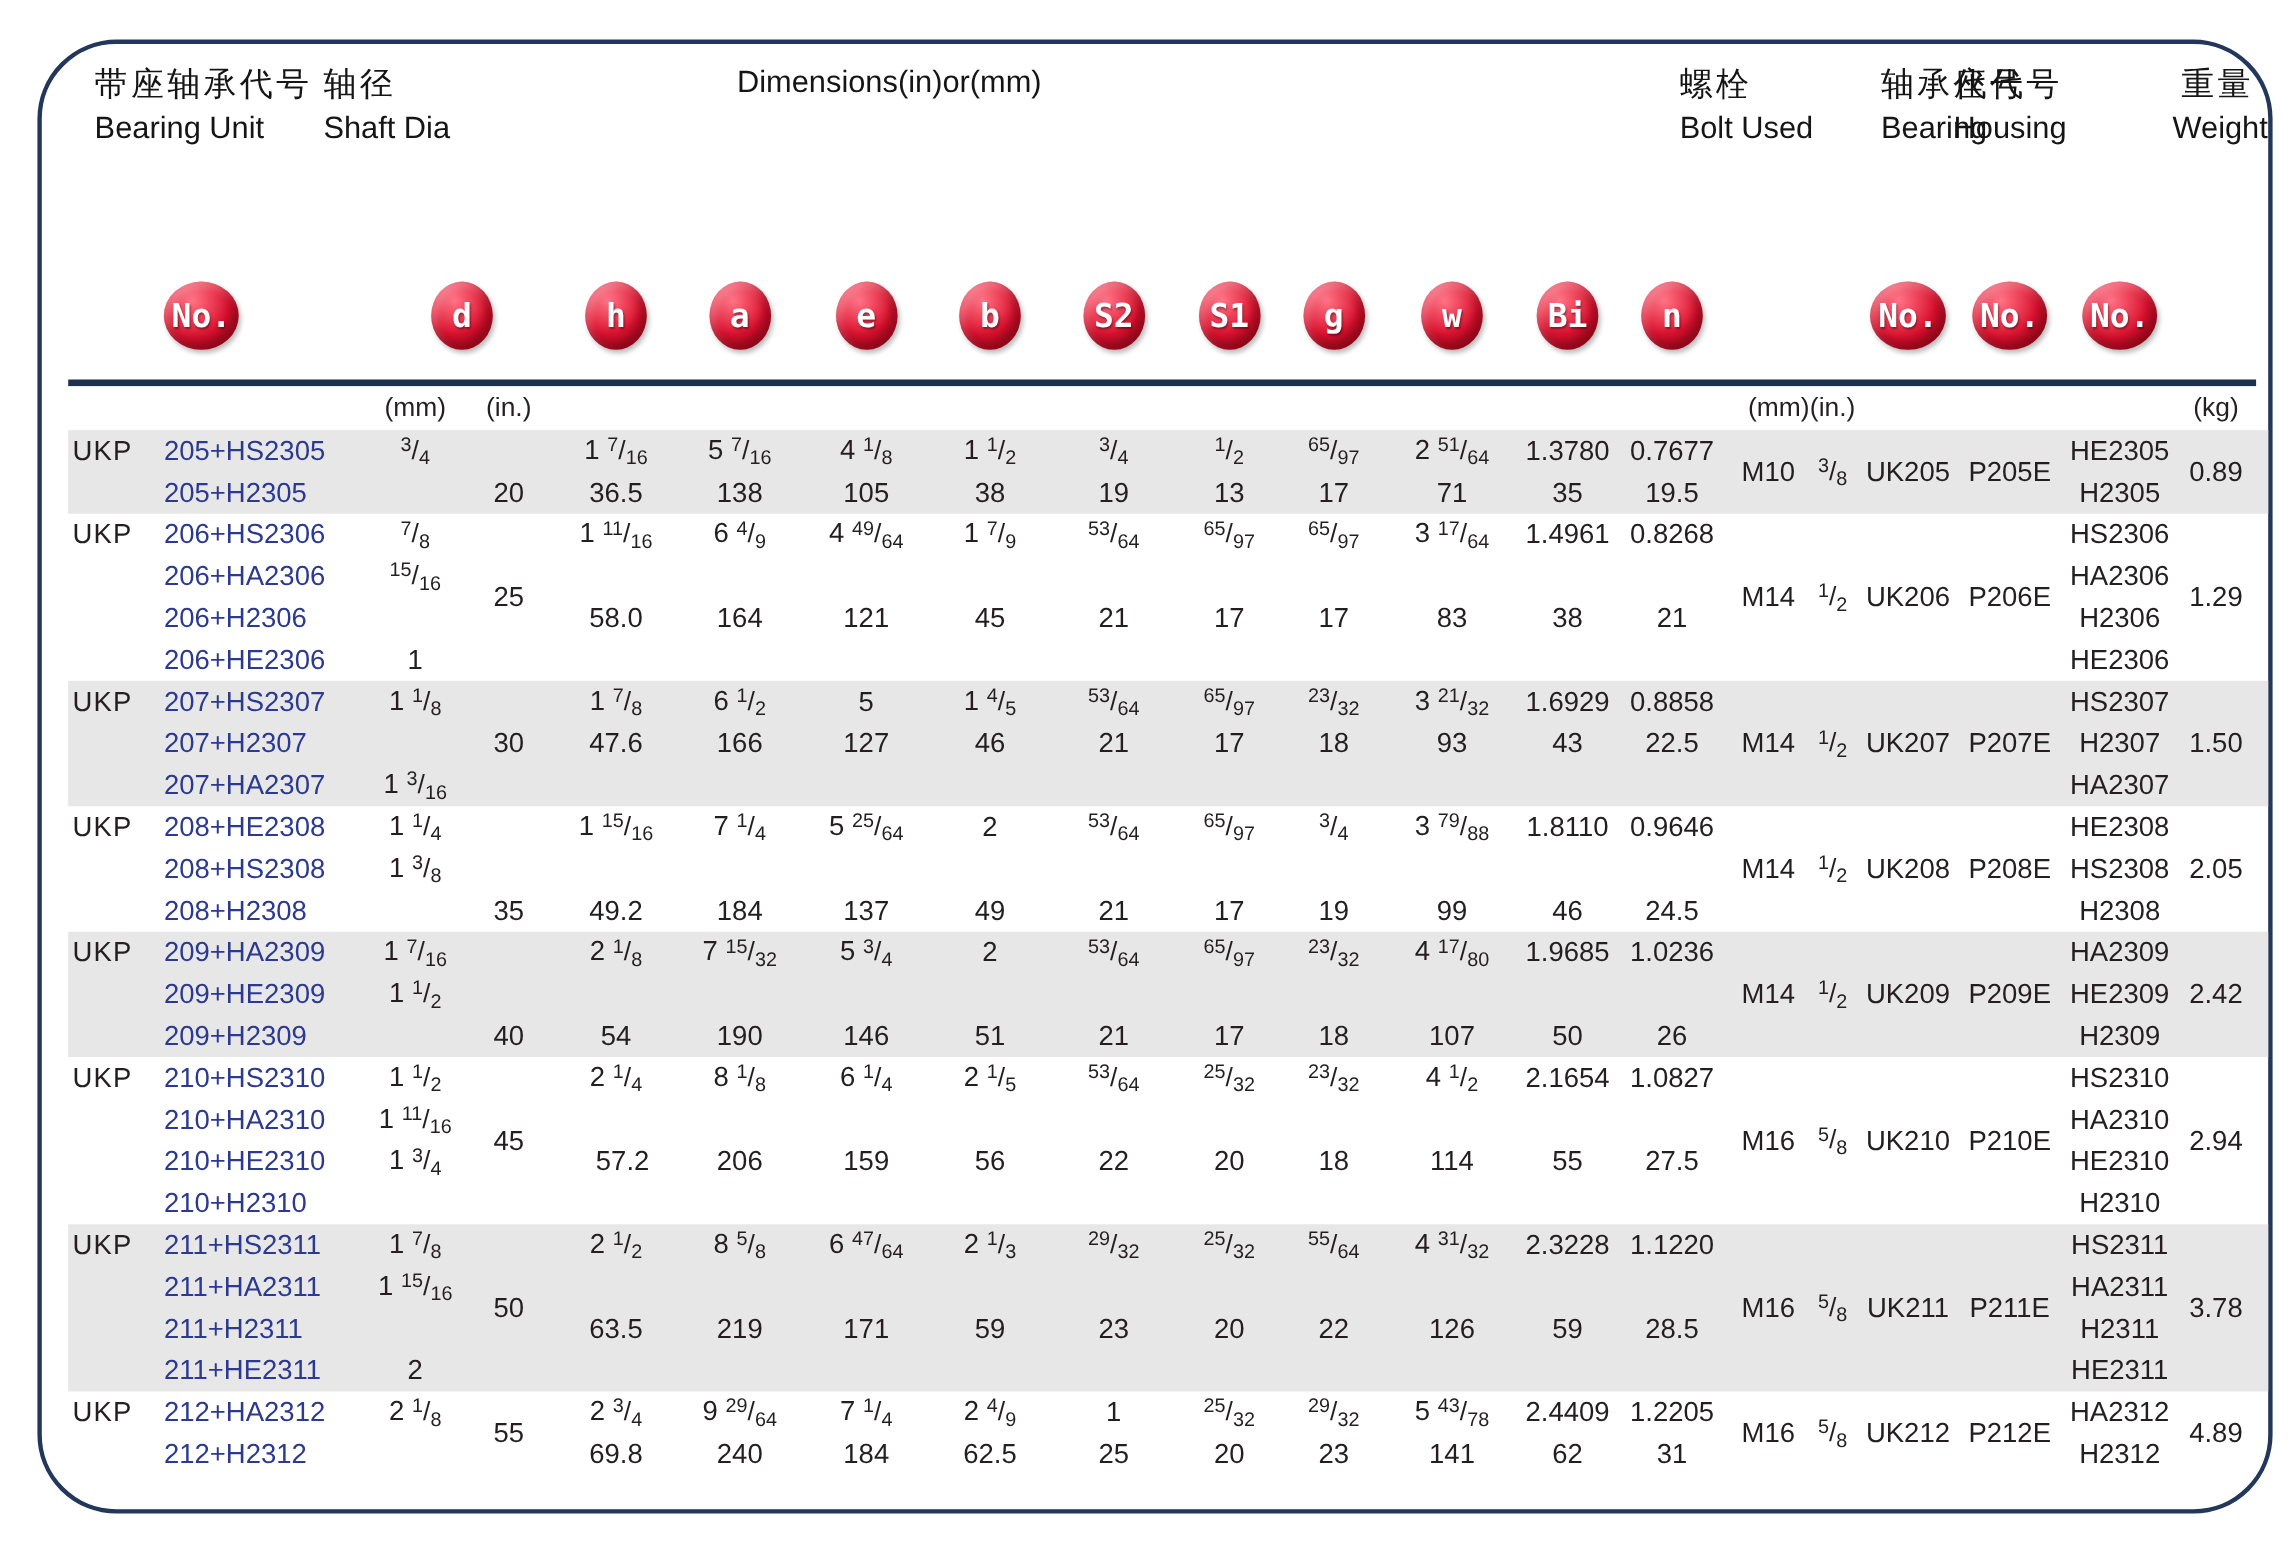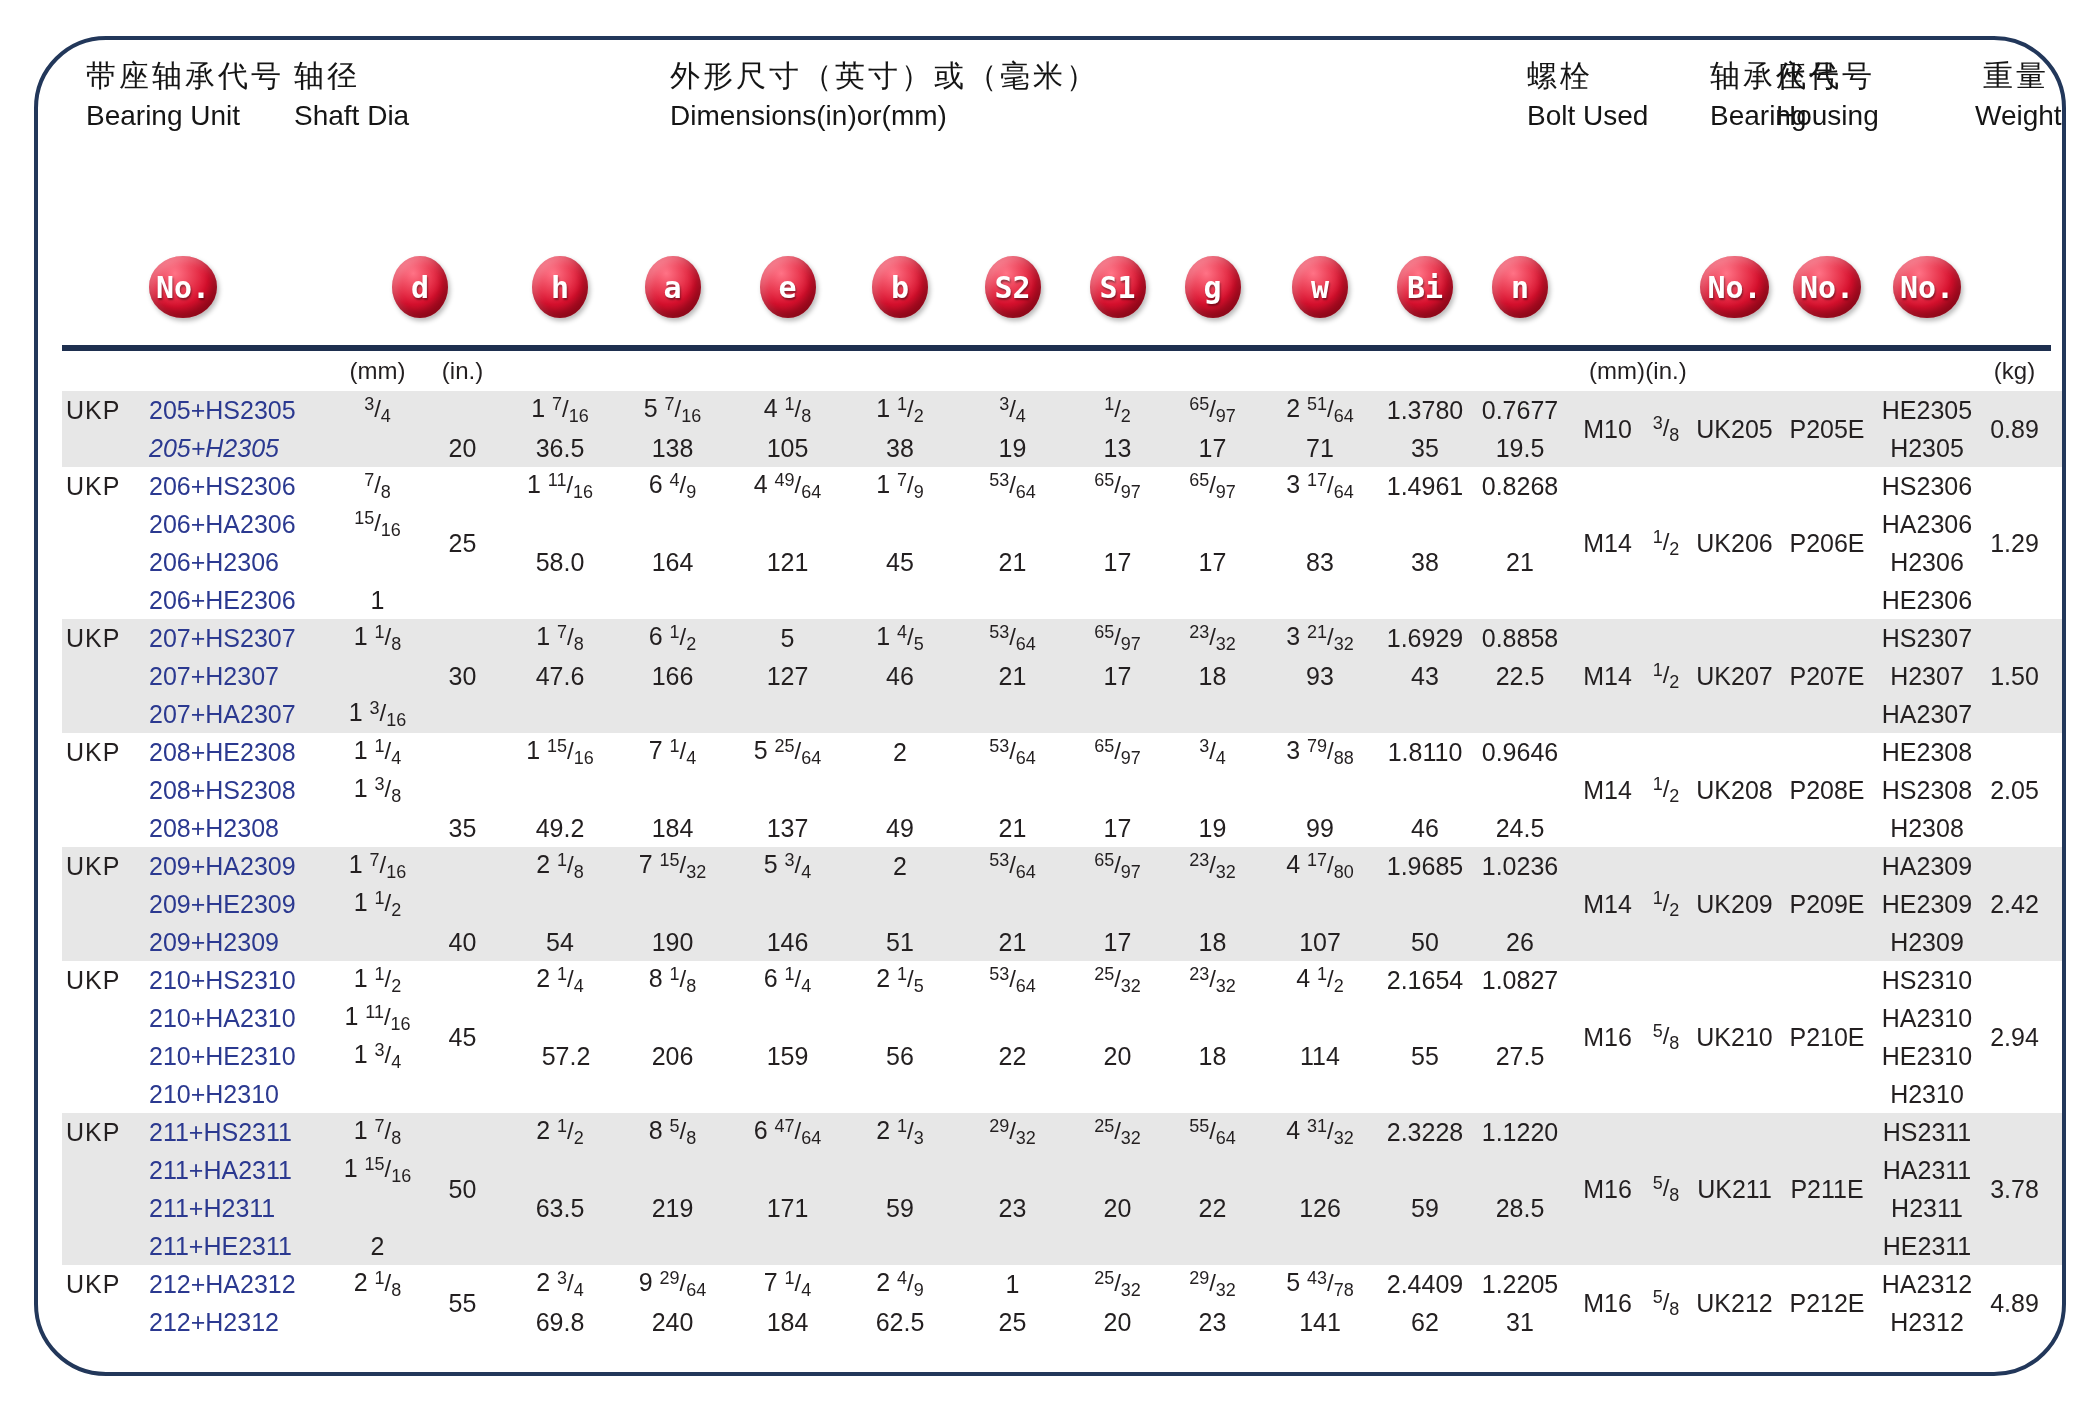--- a/index.html
+++ b/index.html
@@ -59,21 +59,20 @@
     <div class="hdr">
       <div class="h-item" style="left:24px">
         <span class="zh">带座轴承代号</span>
         <span class="en">Bearing Unit</span>
       </div>
       <div class="h-item" style="left:232px">
         <span class="zh">轴径</span>
         <span class="en">Shaft Dia</span>
       </div>
       <div class="h-item" style="left:608px">
-        <span class="zh">外形尺寸（英寸）或（毫米）</span>
         <span class="en">Dimensions(in)or(mm)</span>
       </div>
       <div class="h-item" style="left:1465px">
         <span class="zh">螺栓</span>
         <span class="en">Bolt Used</span>
       </div>
       <div class="h-item" style="left:1648px">
         <span class="zh">轴承代号</span>
         <span class="en">Bearing</span>
       </div>
@@ -124,21 +123,21 @@
           <div class="cell " style="grid-area: 1 / 6;"><span>5 </span><span class="fnum">7</span><span class="fsl">/</span><span class="fden">16</span></div>
           <div class="cell " style="grid-area: 1 / 7;"><span>4 </span><span class="fnum">1</span><span class="fsl">/</span><span class="fden">8</span></div>
           <div class="cell " style="grid-area: 1 / 8;"><span>1 </span><span class="fnum">1</span><span class="fsl">/</span><span class="fden">2</span></div>
           <div class="cell " style="grid-area: 1 / 9;"><span class="fnum">3</span><span class="fsl">/</span><span class="fden">4</span></div>
           <div class="cell " style="grid-area: 1 / 10;"><span class="fnum">1</span><span class="fsl">/</span><span class="fden">2</span></div>
           <div class="cell " style="grid-area: 1 / 11;"><span class="fnum">65</span><span class="fsl">/</span><span class="fden">97</span></div>
           <div class="cell " style="grid-area: 1 / 12;"><span>2 </span><span class="fnum">51</span><span class="fsl">/</span><span class="fden">64</span></div>
           <div class="cell " style="grid-area: 1 / 13;">1.3780</div>
           <div class="cell " style="grid-area: 1 / 14;">0.7677</div>
           <div class="cell " style="grid-area: 1 / 19;">HE2305</div>
-          <div class="cell left code" style="grid-area: 2 / 2; font-style: italic;">205+H2305</div>
+          <div class="cell left code" style="grid-area: 2 / 2;">205+H2305</div>
           <div class="cell " style="grid-area: 2 / 5;">36.5</div>
           <div class="cell " style="grid-area: 2 / 6;">138</div>
           <div class="cell " style="grid-area: 2 / 7;">105</div>
           <div class="cell " style="grid-area: 2 / 8;">38</div>
           <div class="cell " style="grid-area: 2 / 9;">19</div>
           <div class="cell " style="grid-area: 2 / 10;">13</div>
           <div class="cell " style="grid-area: 2 / 11;">17</div>
           <div class="cell " style="grid-area: 2 / 12;">71</div>
           <div class="cell " style="grid-area: 2 / 13;">35</div>
           <div class="cell " style="grid-area: 2 / 14;">19.5</div>

